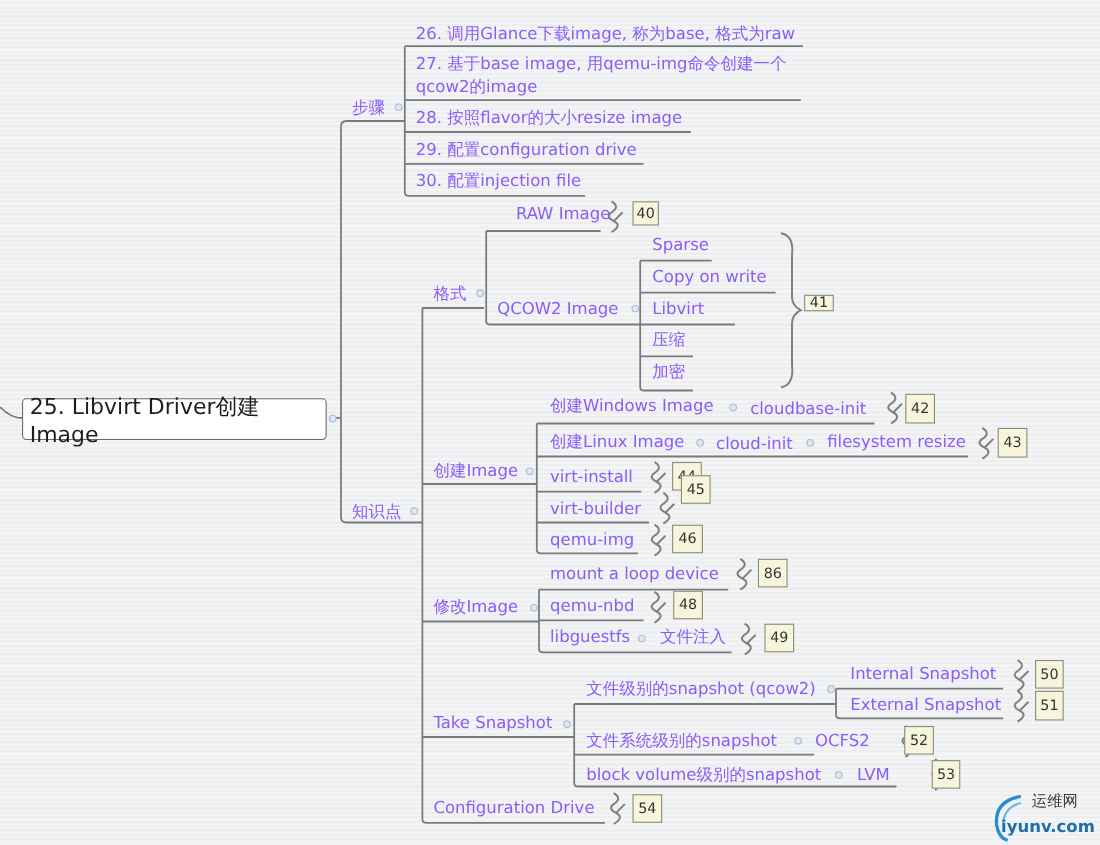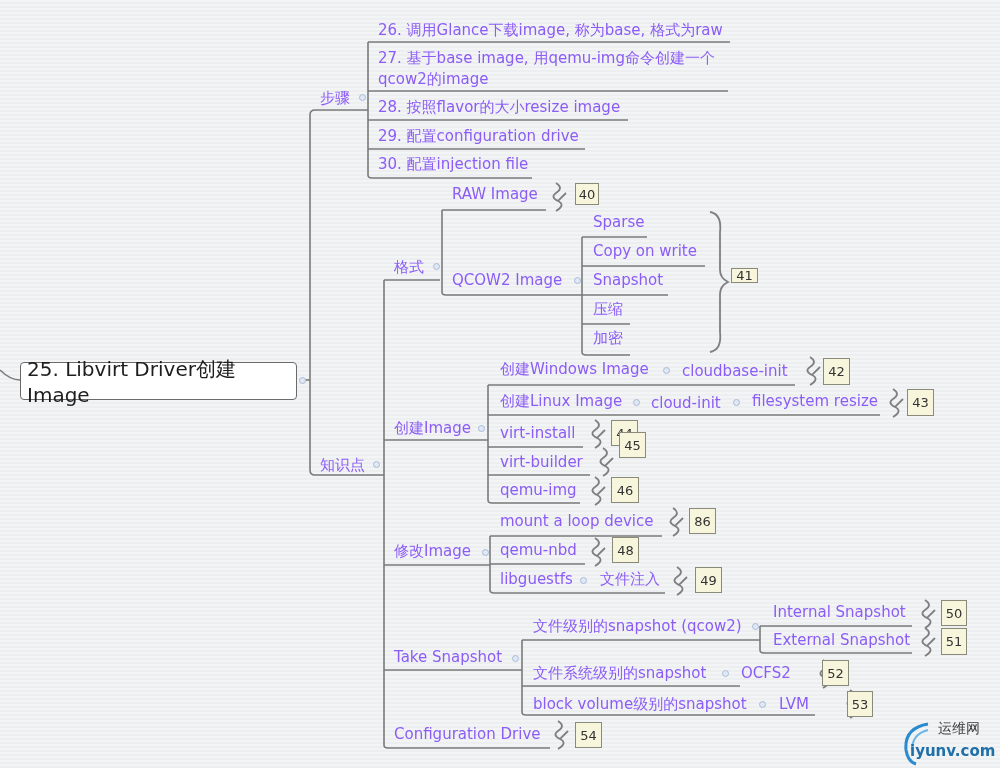--- a/index.html
+++ b/index.html
@@ -110,27 +110,27 @@
 <span class="t" style="left:378px;top:70px">qcow2的image</span>
 <span class="t" style="left:378px;top:98px">28. 按照flavor的大小resize image</span>
 <span class="t" style="left:378px;top:127px">29. 配置configuration drive</span>
 <span class="t" style="left:378px;top:155px">30. 配置injection file</span>
 
 <span class="t" style="left:320px;top:456px">知识点</span>
 <span class="col" style="left:373px;top:461px"></span>
 
 <span class="t" style="left:394px;top:258px">格式</span>
 <span class="col" style="left:433px;top:263px"></span>
-<span class="t" style="left:452px;top:185px">RAW Image</span>
+<span class="t" style="left:469px;top:185px">RAW Image</span>
 <div class="tag" style="left:575px;top:183px">40</div>
 <span class="t" style="left:452px;top:271px">QCOW2 Image</span>
 <span class="col" style="left:574px;top:277px"></span>
 <span class="t" style="left:593px;top:213px">Sparse</span>
 <span class="t" style="left:593px;top:242px">Copy on write</span>
-<span class="t" style="left:593px;top:271px">Snapshot</span>
+<span class="t" style="left:593px;top:271px">Libvirt</span>
 <span class="t" style="left:593px;top:300px">压缩</span>
 <span class="t" style="left:593px;top:329px">加密</span>
 <div class="tag" style="left:731px;top:268px;width:27px;height:15px">41</div>
 
 <span class="t" style="left:394px;top:419px">创建Image</span>
 <span class="col" style="left:478px;top:425px"></span>
 <span class="t" style="left:500px;top:360px">创建Windows Image</span>
 <span class="col" style="left:663px;top:367px"></span>
 <span class="t" style="left:682px;top:362px">cloudbase-init</span>
 <div class="tag" style="left:823px;top:358px;width:27px;height:27px">42</div>

